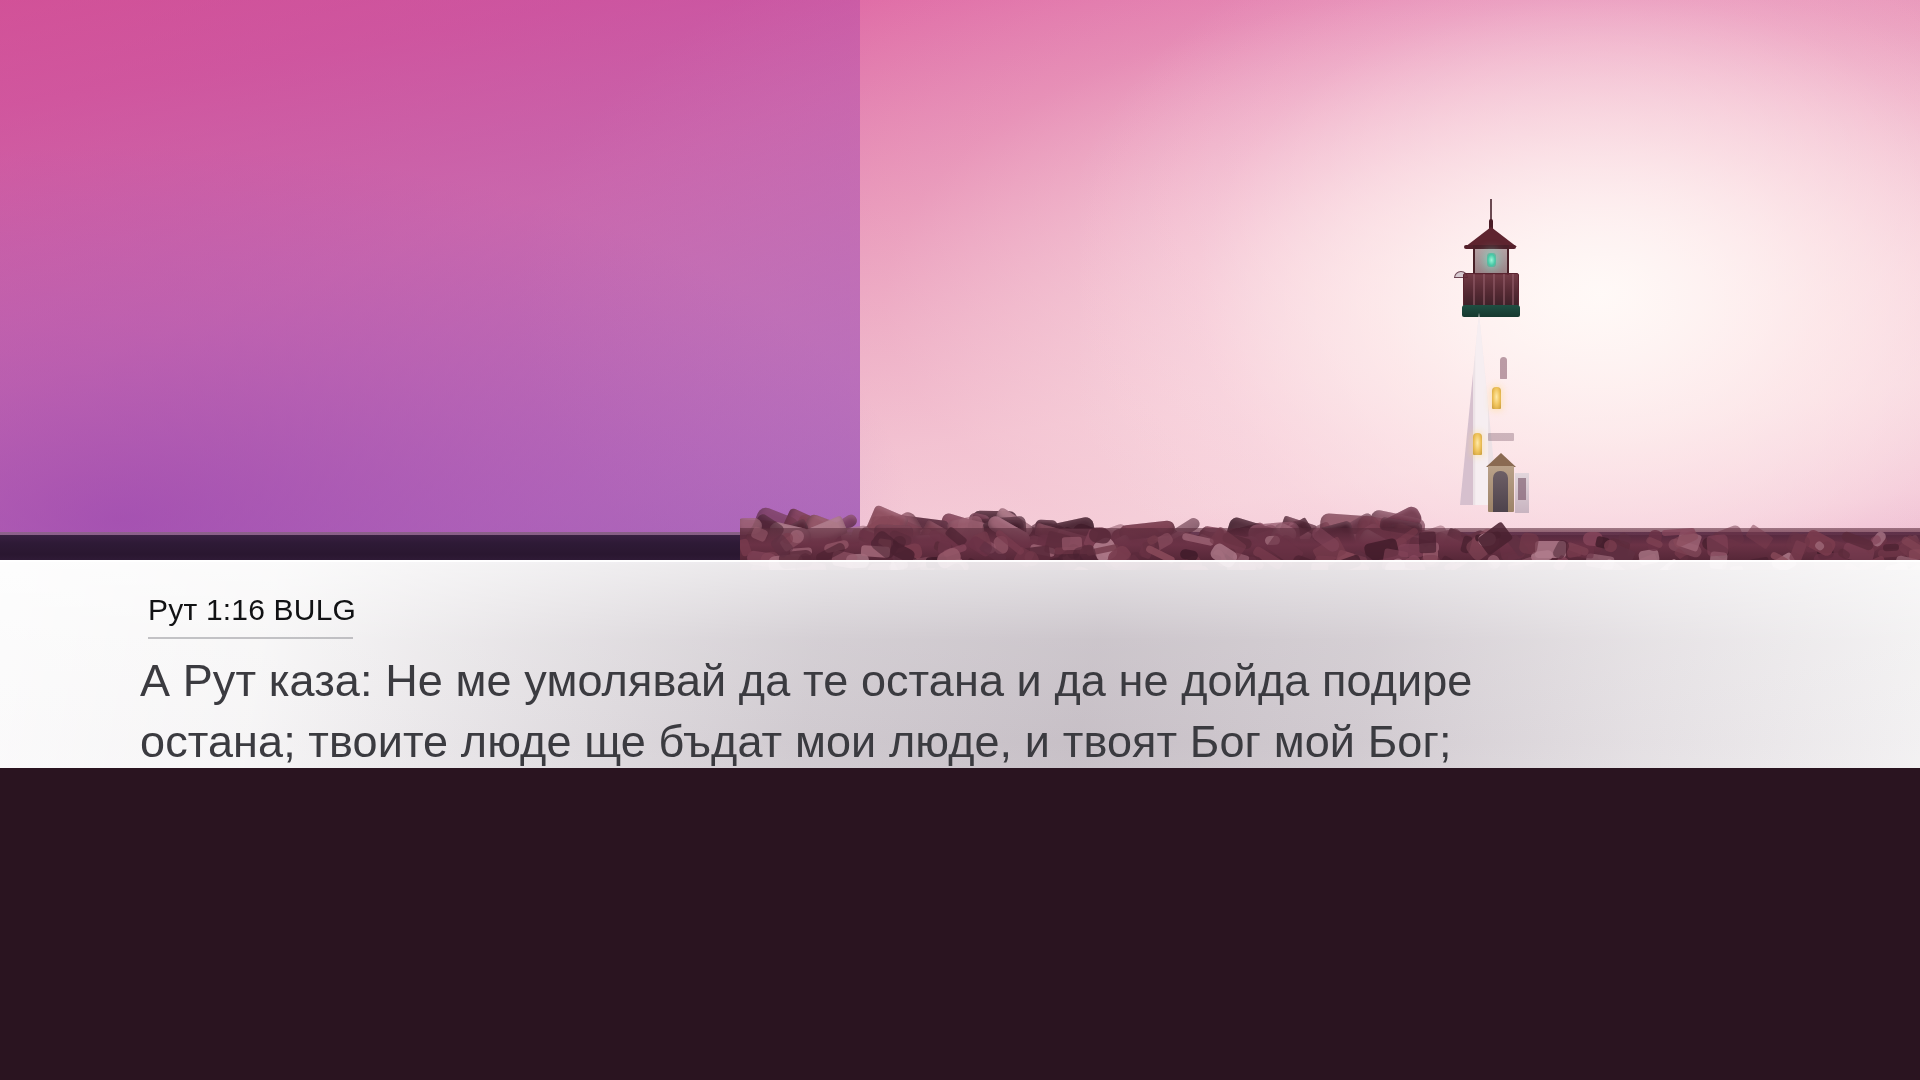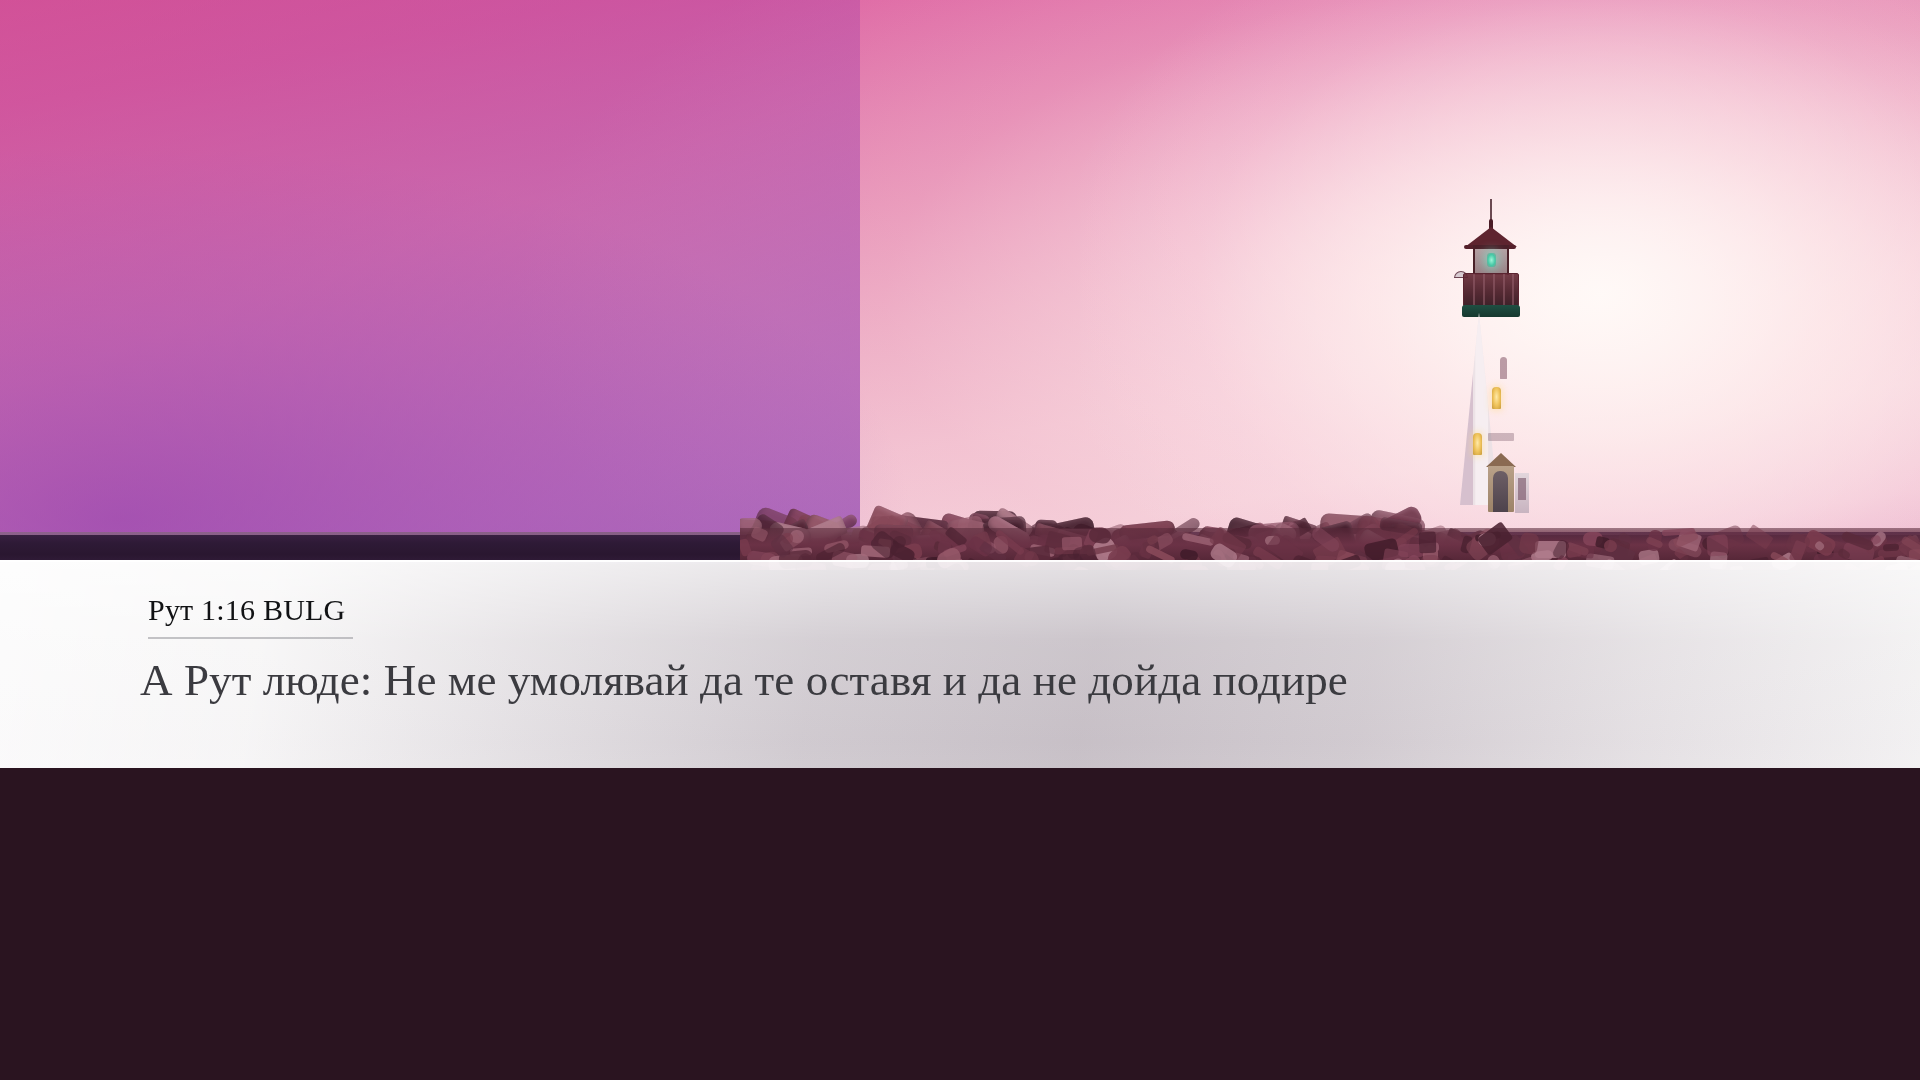--- a/index.html
+++ b/index.html
@@ -8,21 +8,20 @@
     width:1920px; height:1080px;
     overflow:hidden;
     background:#2a1420;
     font-family:"Liberation Sans", sans-serif;
   }
 
   #stage {
     position:relative;
     width:1920px; height:768px;
     overflow:hidden;
-    font-family:Liberation Serif, serif;
   }
 
   
   .sky {
     position:absolute; left:0; top:0; width:1920px; height:560px;
     background:
       radial-gradient(ellipse 1500px 700px at 1560px 300px,
         rgba(255,242,238,0.95) 0%,
         rgba(252,225,228,0.55) 24%,
         rgba(246,196,208,0.25) 45%,
@@ -1170,19 +1169,20 @@
   <div class="caption-sheen"></div>
   <div class="caption-topline"></div>
   <div class="caption-botline"></div>
 
   <div class="ref-wrap">
     <div class="ref-label">Рут 1:16 BULG</div>
   </div>
   <div class="ref-rule"></div>
 
   <div class="verse" id="verse">
-      <div>А Рут люде: Не ме умолявай да те оставя и да не дойда подире</div>
+      <div>А Рут каза: Не ме умолявай да те остана и да не дойда подире</div>
+      <div>остана; твоите люде ще бъдат мои люде, и твоят Бог мой Бог;</div>
     </div>
 
   <div class="bottom-band"></div>
   <div class="bottom-band-sheen"></div>
 
 </div>
 
 </body></html>

